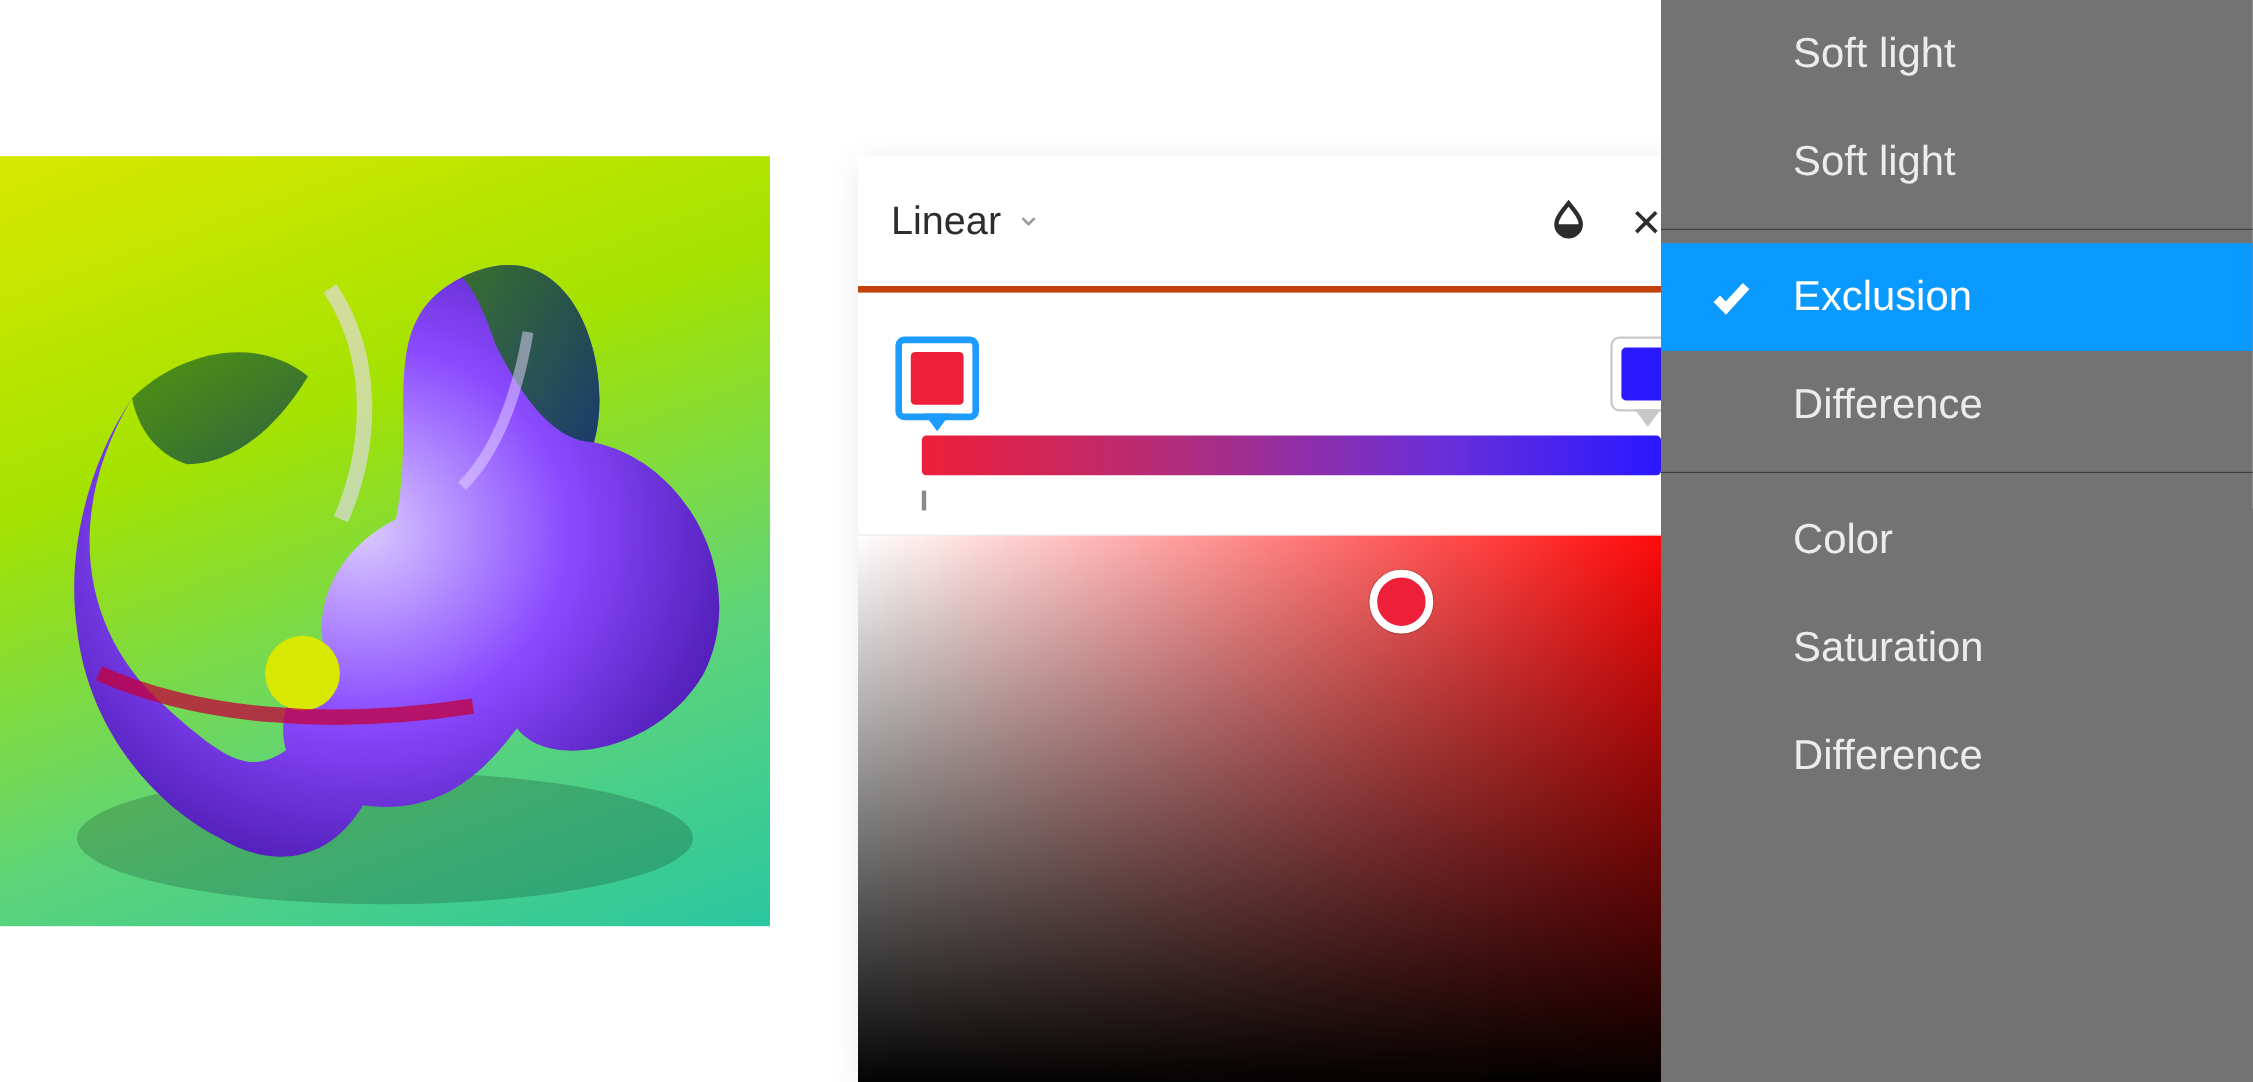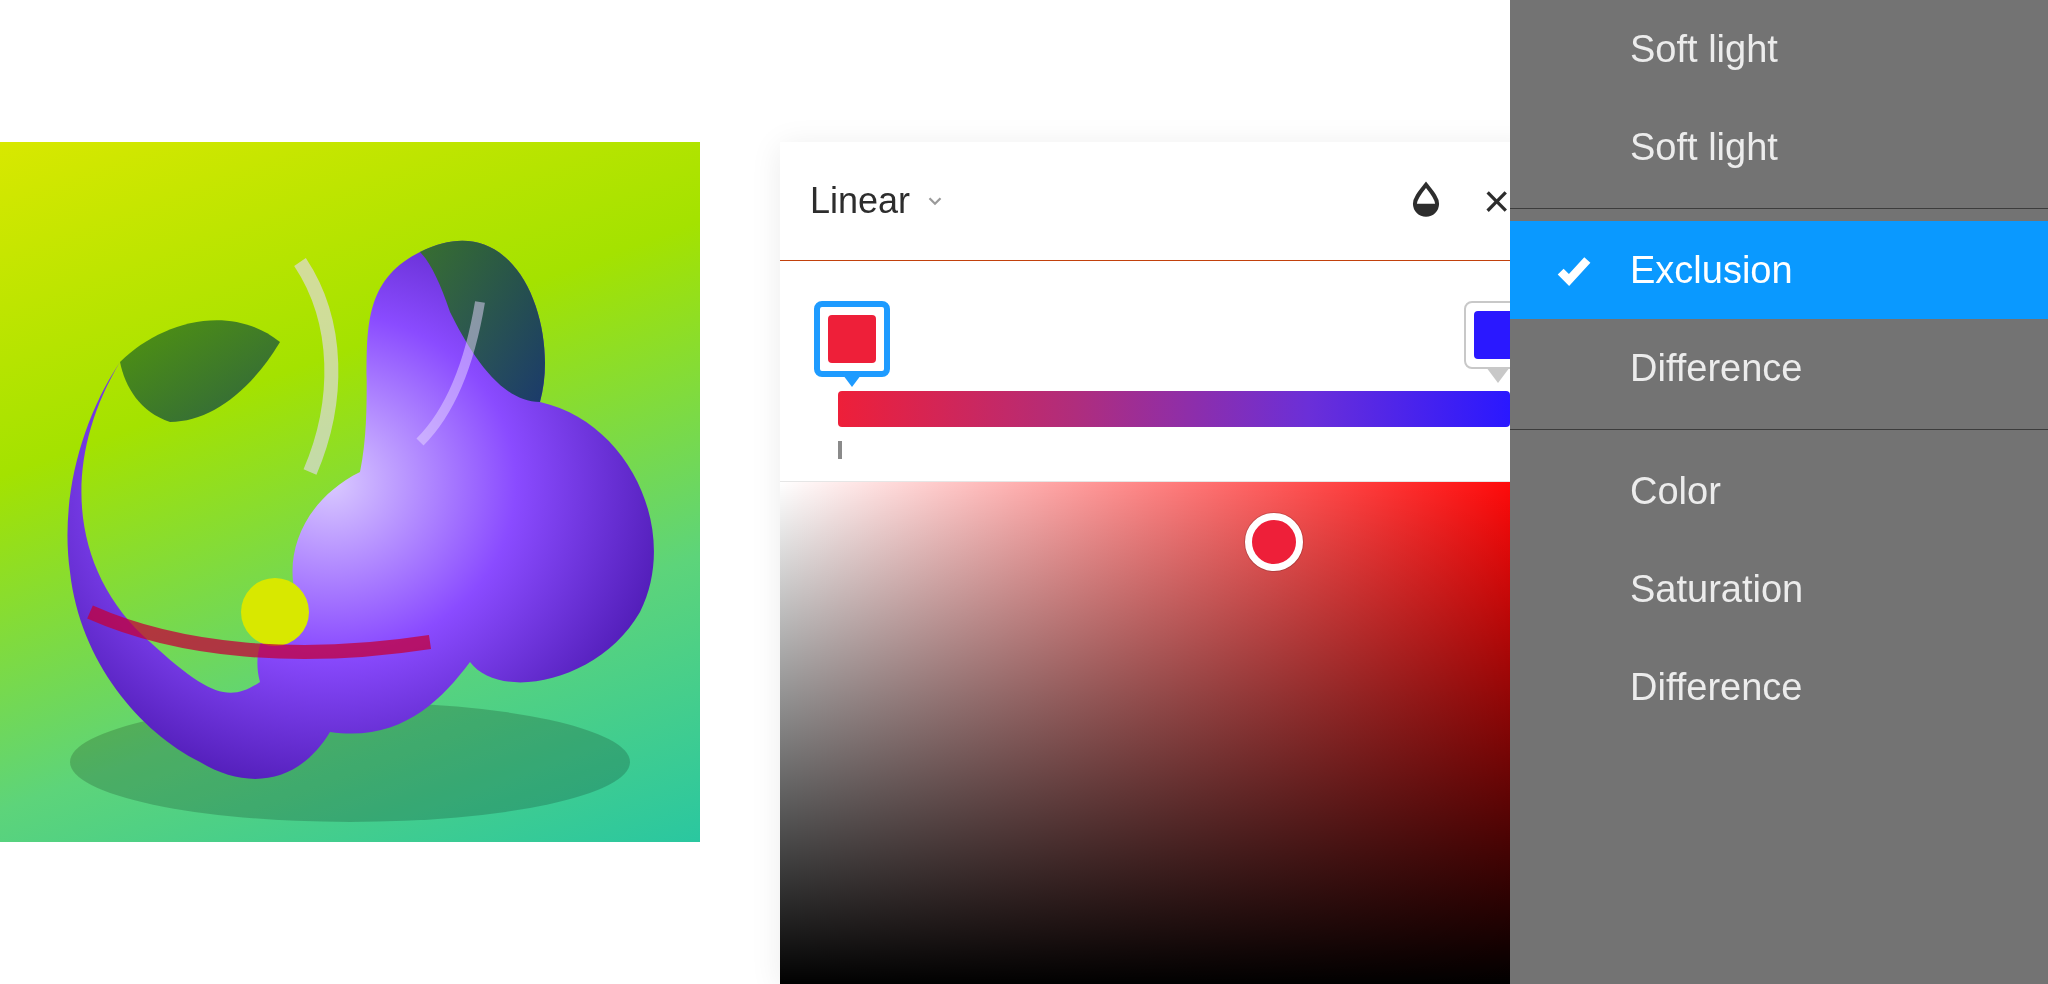--- a/index.html
+++ b/index.html
@@ -35,21 +35,21 @@
     left: 780px;
     top: 142px;
     width: 760px;
     height: 842px;    
     background: #ffffff;
     box-shadow: 0 4px 30px rgba(0,0,0,.08);
     overflow: hidden;
   }
   .picker-header {
     height: 118px;
-    border-bottom: 1px solid #c2410c;
+    border-bottom: 6px solid #c2410c;
     display: flex;
     align-items: center;
     padding: 0 30px;
   }
   .type-select {
     display: flex;
     align-items: center;
     gap: 14px;
     cursor: pointer;
   }

